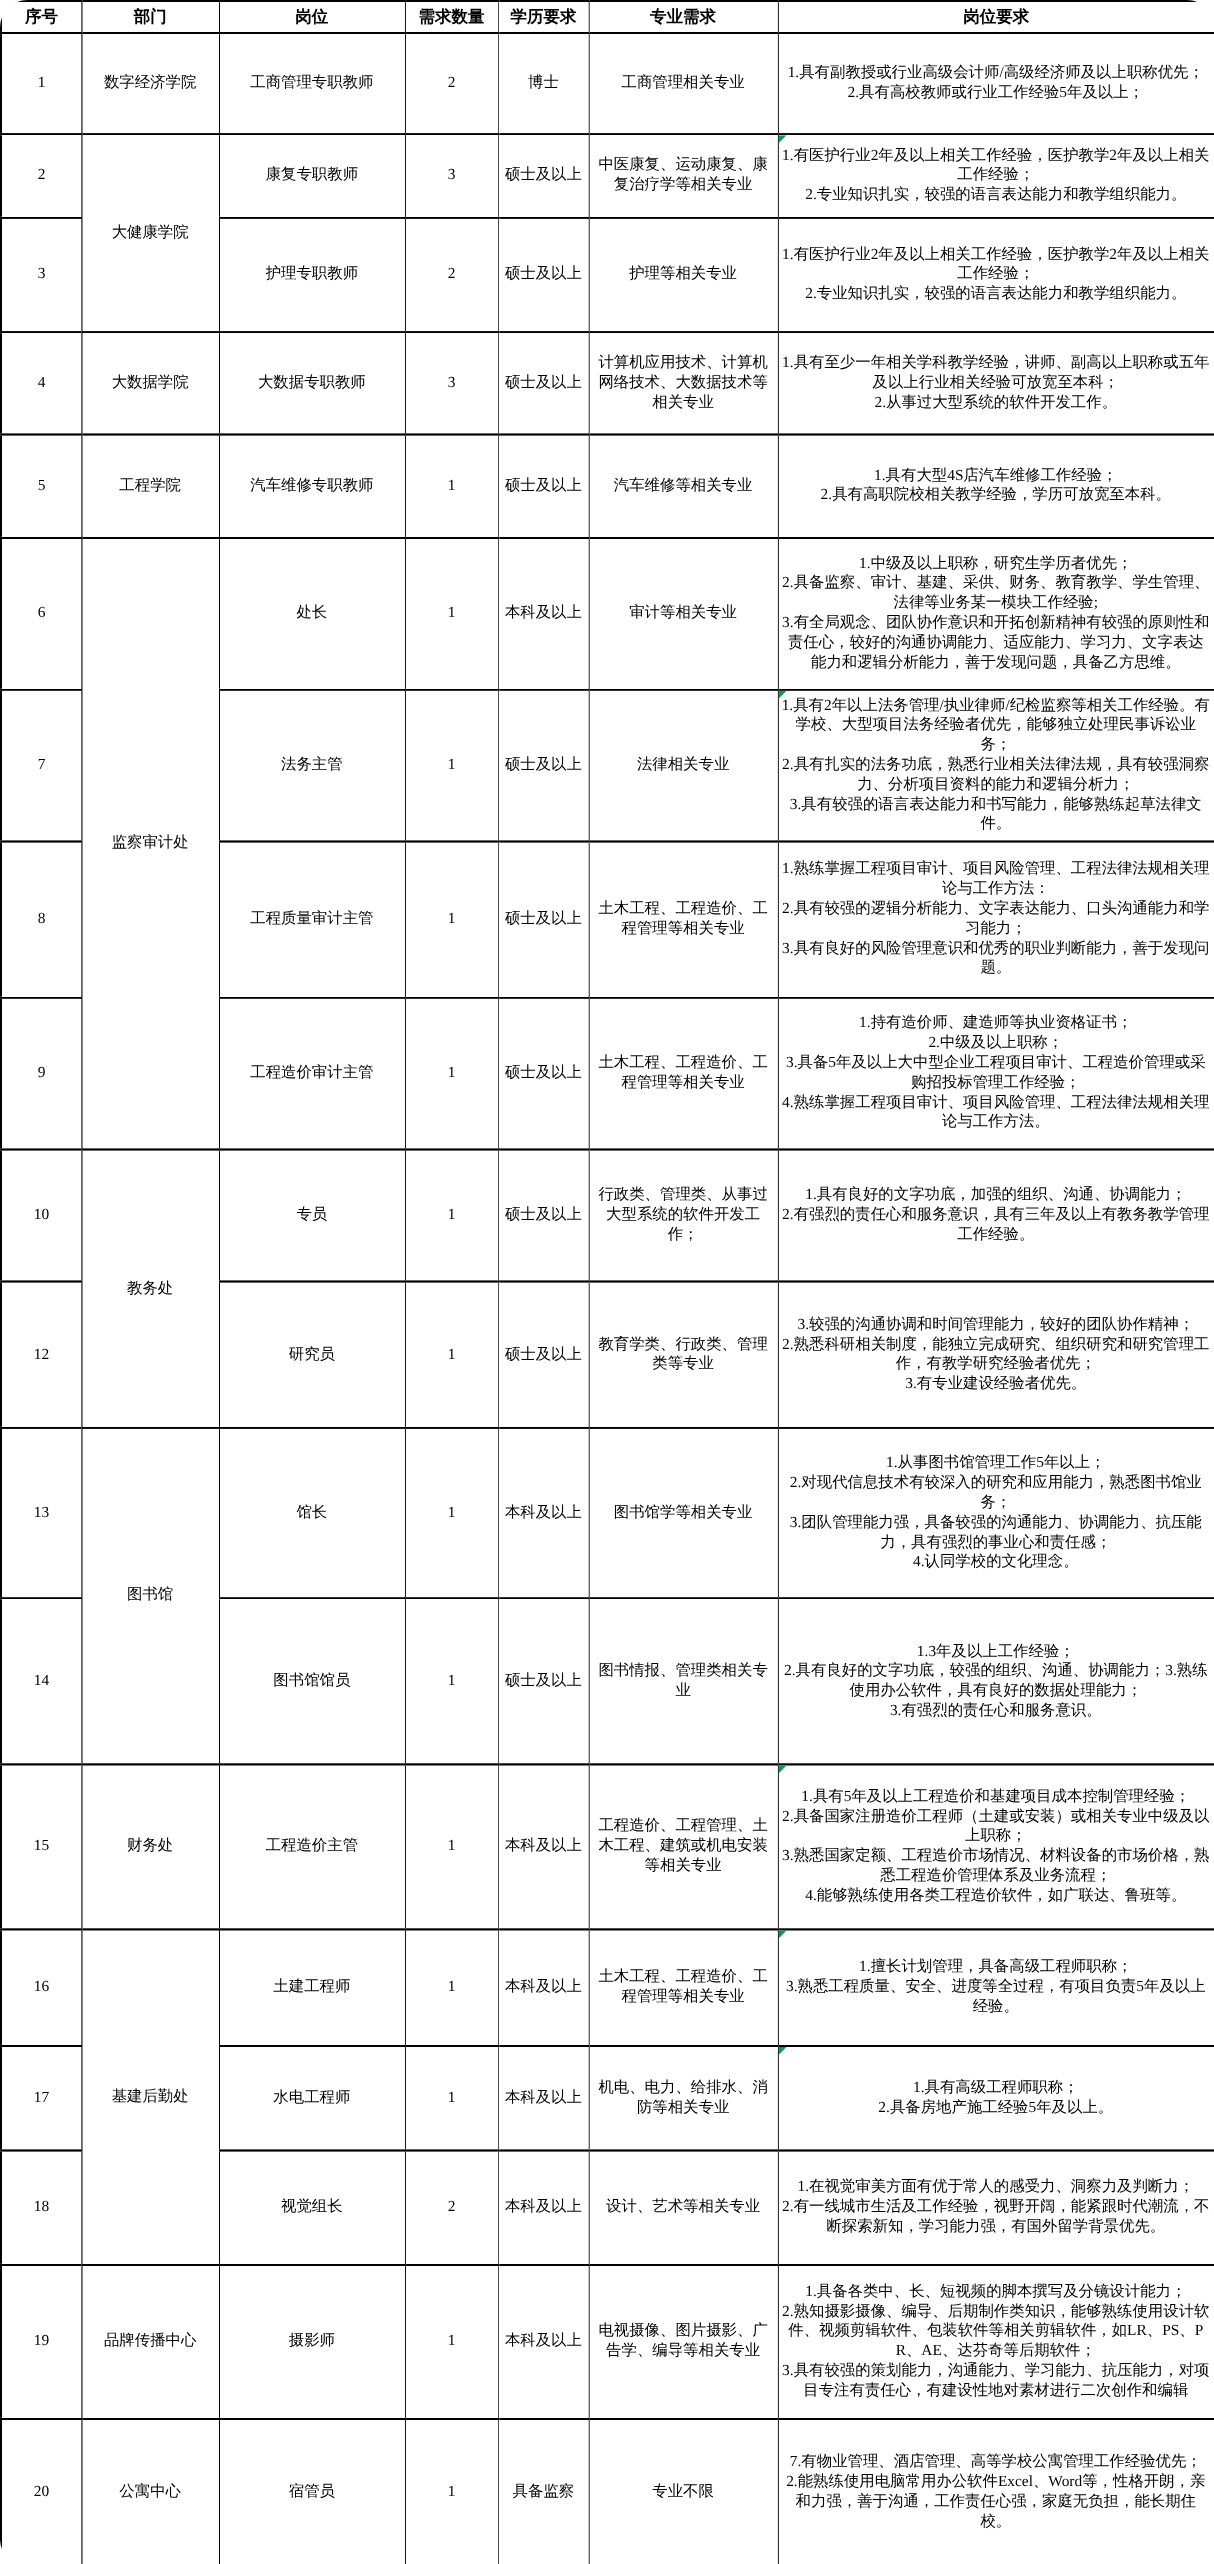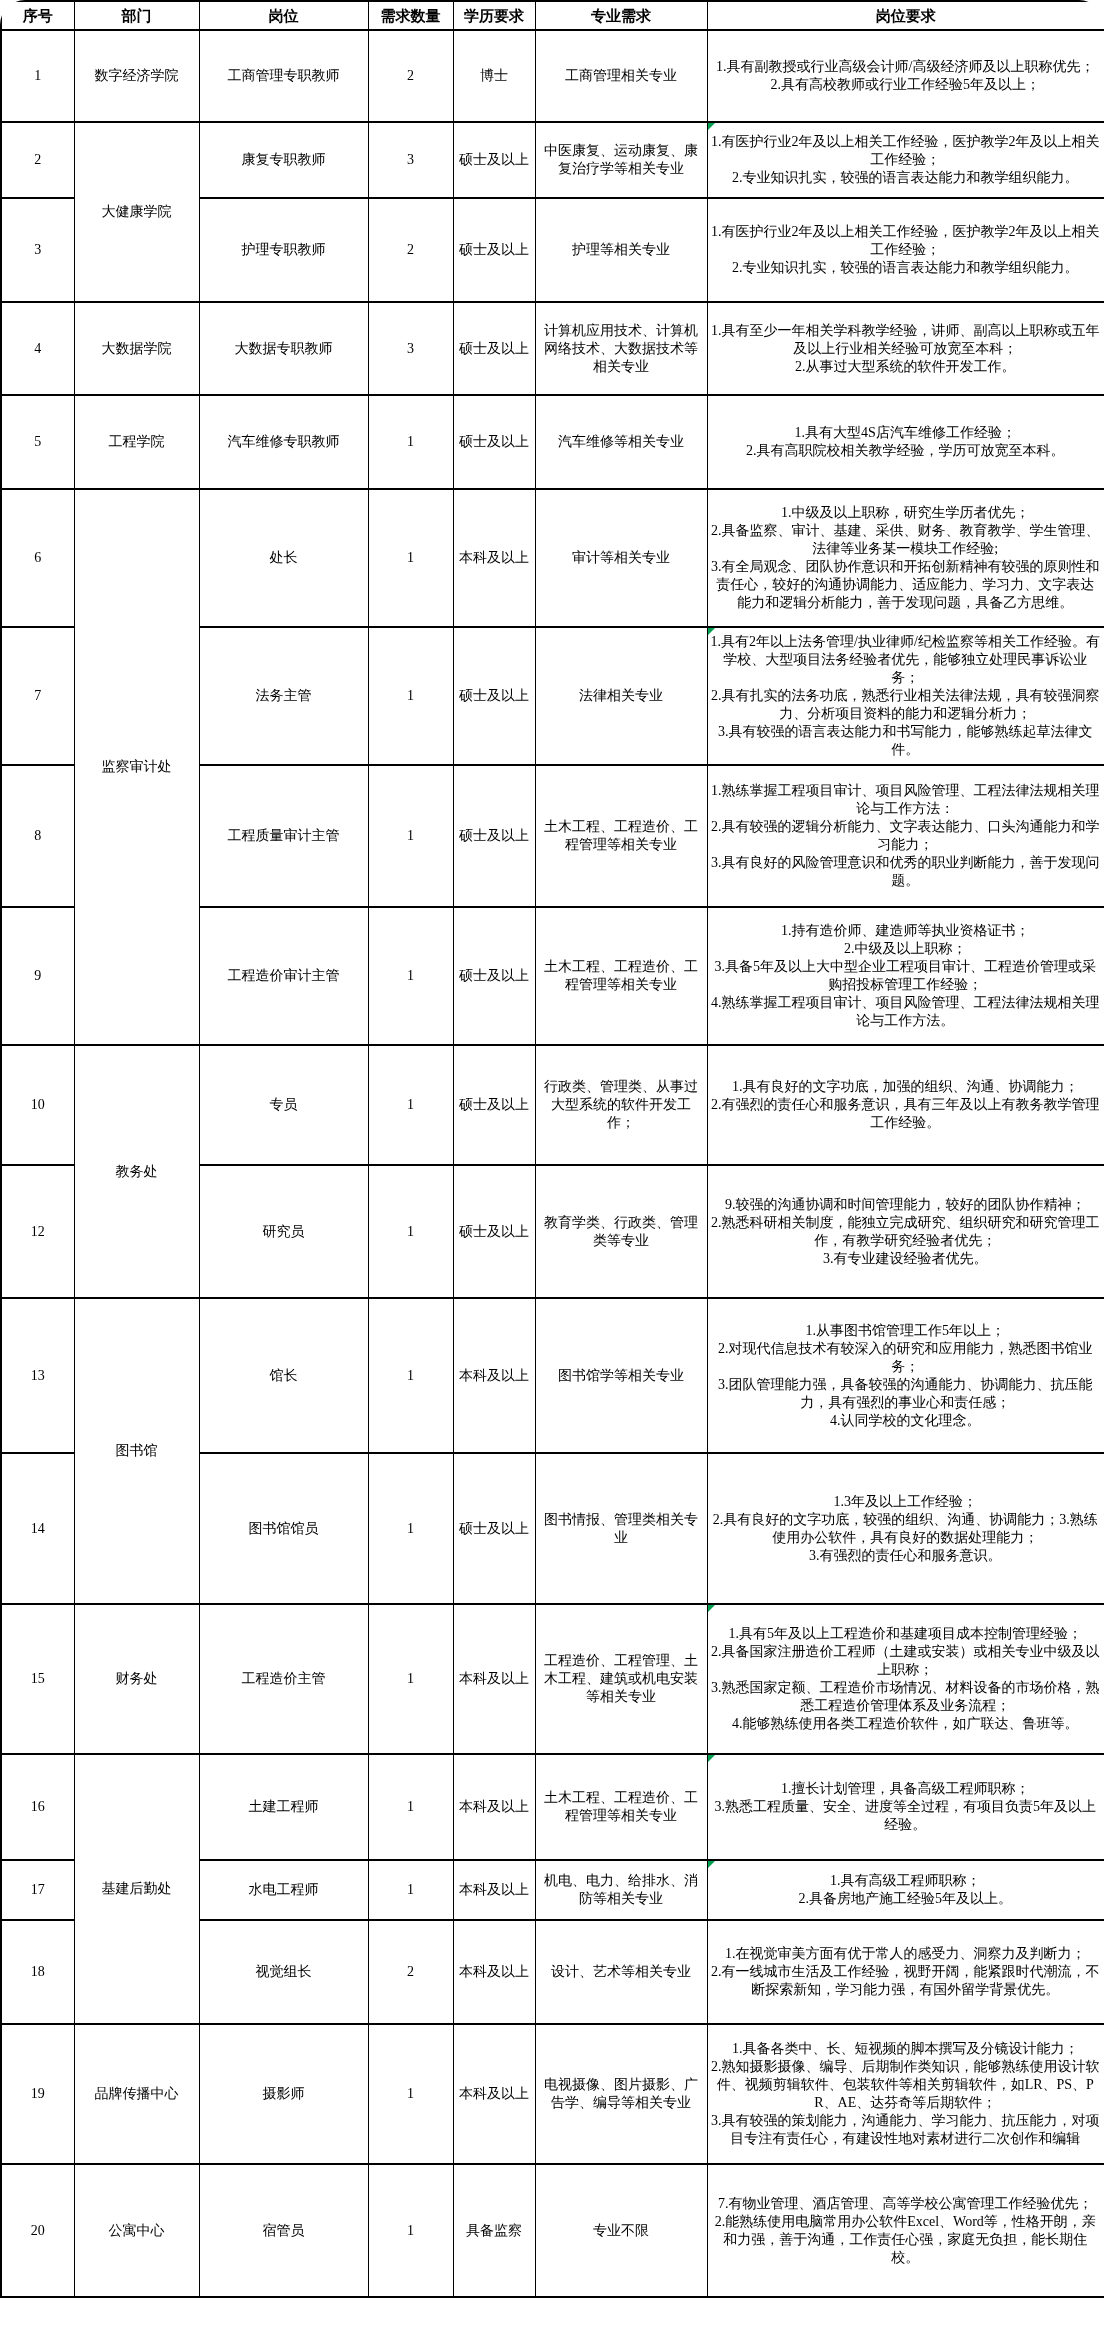--- a/index.html
+++ b/index.html
@@ -215,21 +215,21 @@
             <div class="req-line">2.有强烈的责任心和服务意识，具有三年及以上有教务教学管理工作经验。</div>
           </td>
         </tr>
         <tr style="height: 133px;">
           <td class="c">12</td>
           <td class="c">研究员</td>
           <td class="c">1</td>
           <td class="c">硕士及以上</td>
           <td class="c">教育学类、行政类、管理类等专业</td>
           <td class="req">
-            <div class="req-line">9.较强的沟通协调和时间管理能力，较好的团队协作精神；</div>
+            <div class="req-line">3.较强的沟通协调和时间管理能力，较好的团队协作精神；</div>
             <div class="req-line">2.熟悉科研相关制度，能独立完成研究、组织研究和研究管理工作，有教学研究经验者优先；</div>
             <div class="req-line">3.有专业建设经验者优先。</div>
           </td>
         </tr>
         <tr style="height: 155px;">
           <td class="c">13</td>
           <td class="c" rowspan="2">图书馆</td>
           <td class="c">馆长</td>
           <td class="c">1</td>
           <td class="c">本科及以上</td>
@@ -274,21 +274,21 @@
           <td class="c">土建工程师</td>
           <td class="c">1</td>
           <td class="c">本科及以上</td>
           <td class="c">土木工程、工程造价、工程管理等相关专业</td>
           <td class="req">
             <div class="req-line">1.擅长计划管理，具备高级工程师职称；</div>
             <div class="req-line">3.熟悉工程质量、安全、进度等全过程，有项目负责5年及以上经验。</div>
             <span class="green-mark" style="border-top-color: rgb(0, 160, 80);"></span>
           </td>
         </tr>
-        <tr style="height: 60px; padding-left: 10px;">
+        <tr style="height: 95px; padding-left: 10px;">
           <td class="c">17</td>
           <td class="c">水电工程师</td>
           <td class="c">1</td>
           <td class="c">本科及以上</td>
           <td class="c">机电、电力、给排水、消防等相关专业</td>
           <td class="req">
             <div class="req-line">1.具有高级工程师职称；</div>
             <div class="req-line">2.具备房地产施工经验5年及以上。</div>
             <span class="green-mark" style="border-top-color: rgb(0, 160, 80);"></span>
           </td>

